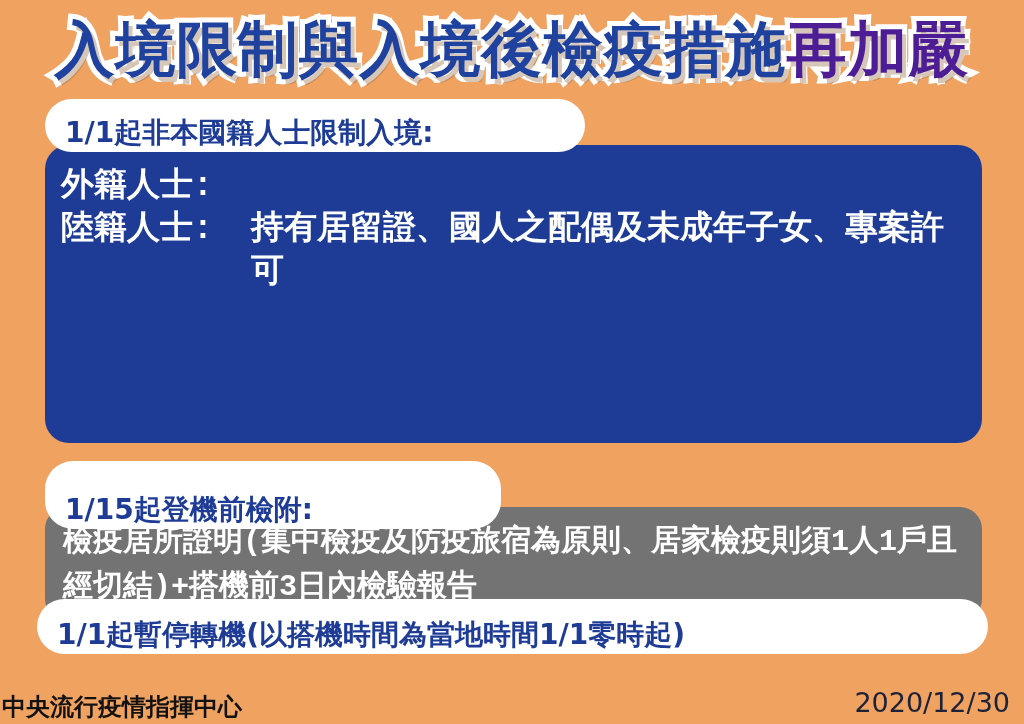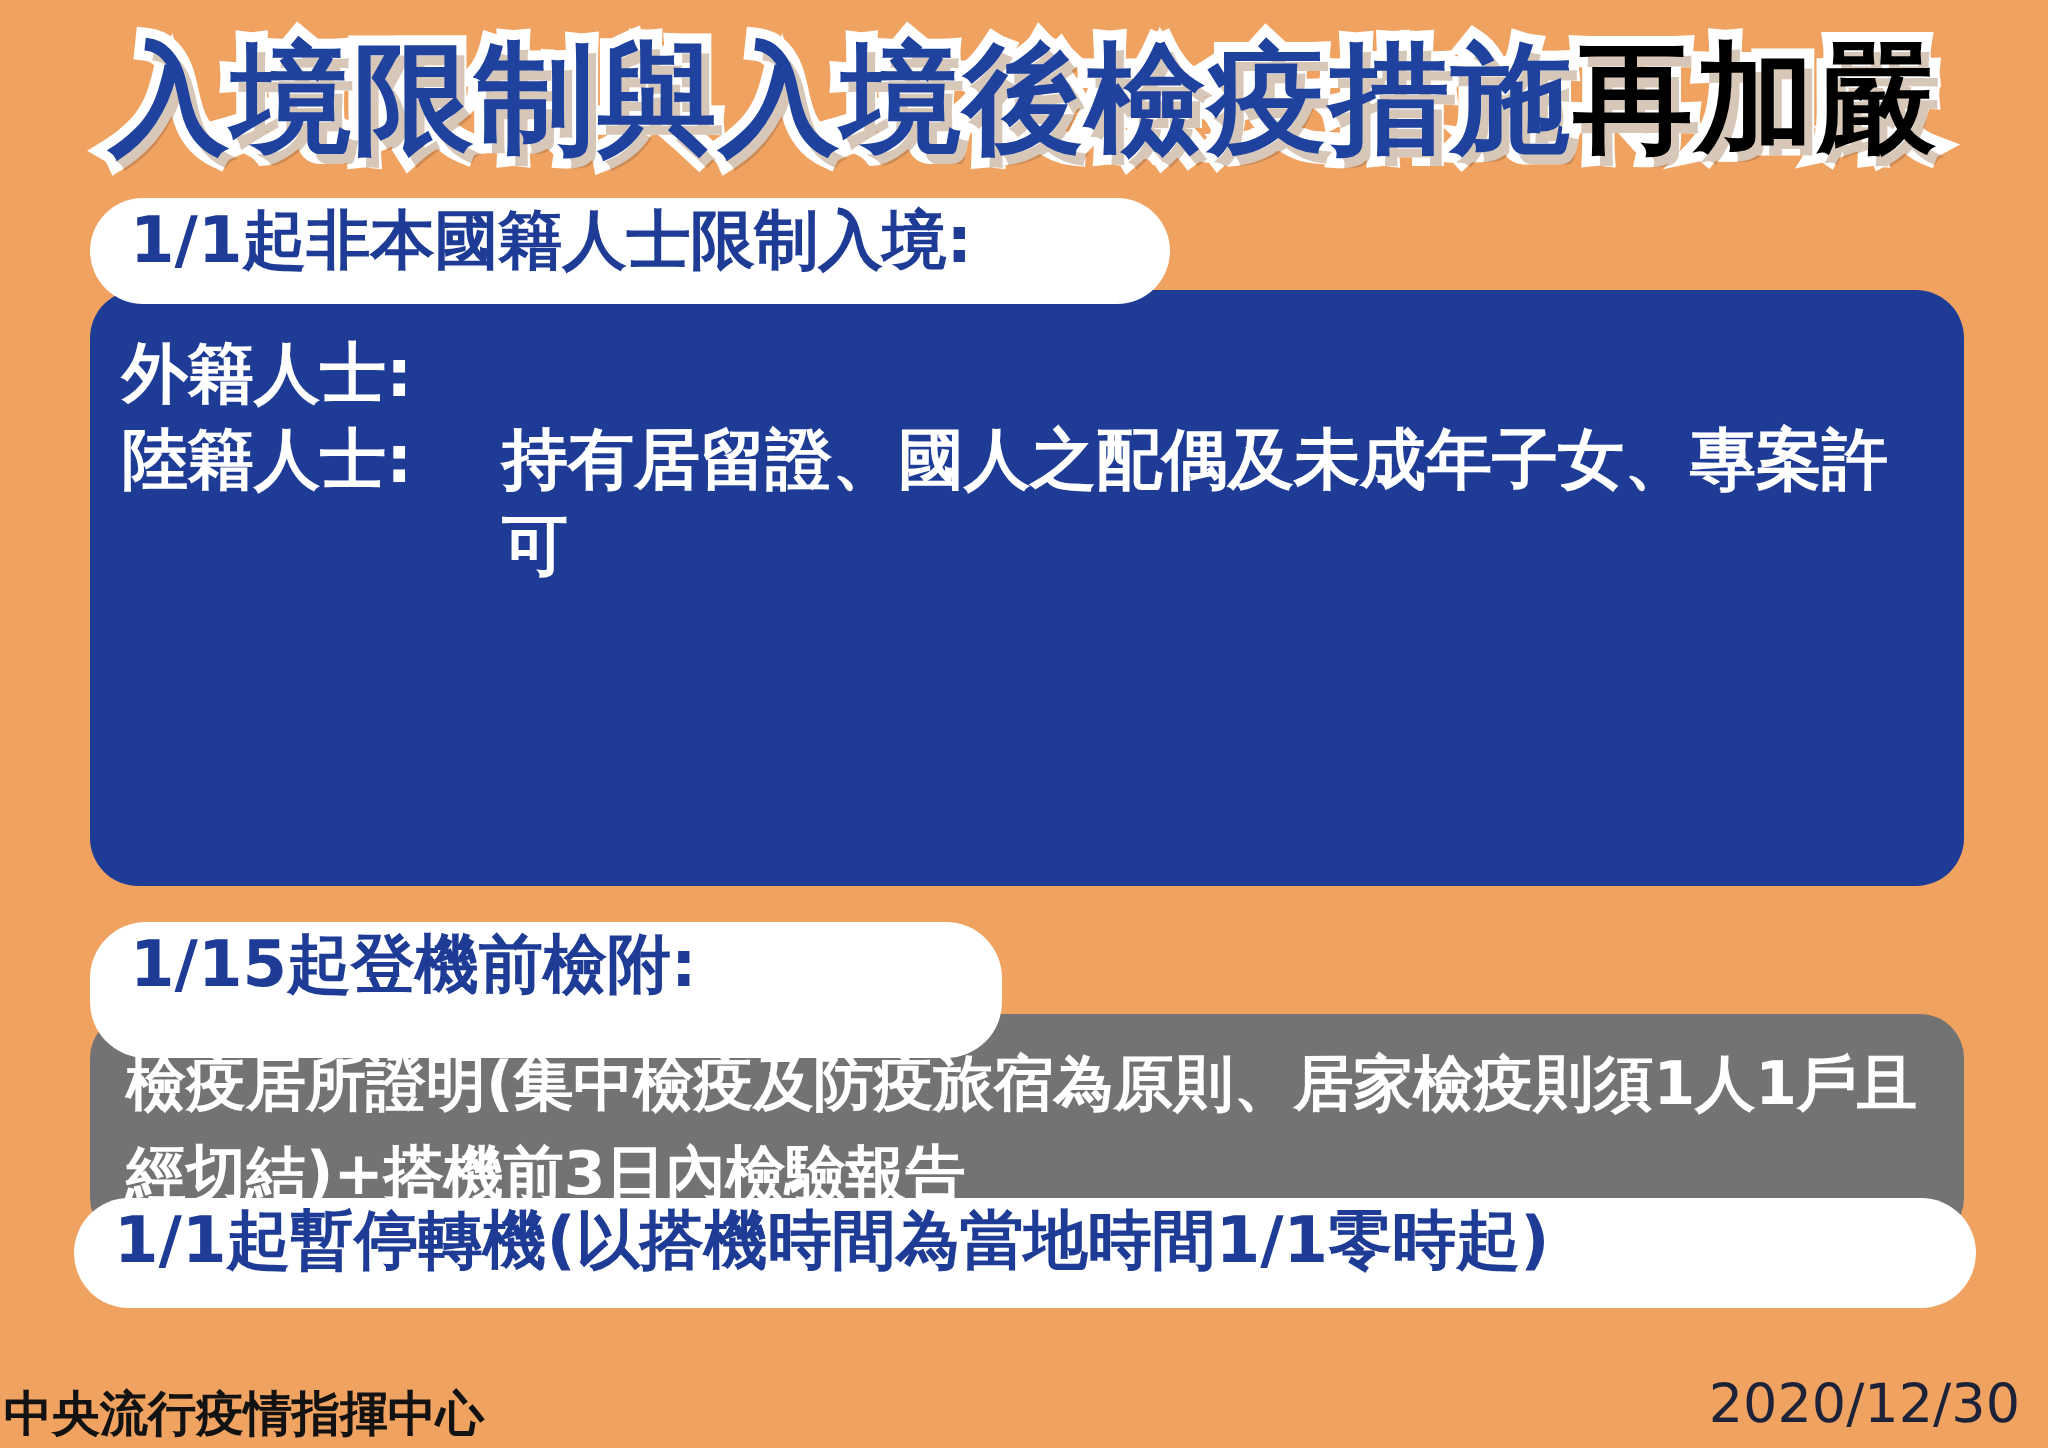--- a/index.html
+++ b/index.html
@@ -13,36 +13,36 @@
   }
   .title {
     position:absolute; left:0; top:10px; width:1024px;
     text-align:center; white-space:nowrap;
     font-size:60px; font-weight:800; letter-spacing:1px;
     -webkit-text-stroke:10px #ffffff;
     paint-order:stroke fill;
     text-shadow:4px 5px 0 rgba(140,95,55,0.35);
   }
   .title .main { color:#1E429E; }
-  .title .em   { color:#000000; }
+  .title .em   { color:#4c1d95; }
 
   .pill {
     position:absolute; z-index:2;
     background:#ffffff; border-radius:28px;
-    display:flex; align-items:flex-start;
-    color:#1E3C96; font-size:32px; font-weight:800;
+    display:flex; align-items:flex-end;
+    color:#1E3C96; font-size:28px; font-weight:800;
     padding:0 20px; white-space:nowrap;
   }
   #pill1 { left:45px; top:99px;  width:540px; height:53px; }
   #pill2 { left:45px; top:461px; width:456px; height:68px; }
   #pill3 { left:37px; top:599px; width:951px; height:55px; border-radius:30px; }
 
   .box {
     position:absolute; z-index:1;
-    color:#ffffff; font-weight:800;
+    color:#ffffff; font-weight:800;font-family:Liberation Mono, monospace;
   }
   #box1 {
     left:45px; top:145px; width:937px; height:298px;
     background:#1E3C96; border-radius:24px;
     padding:20px 10px 0 16px;
     font-size:33px; line-height:43px;
   }
   .entry { display:flex; }
   .entry-label { flex:0 0 190px; }
   .entry-text  { flex:1; }

